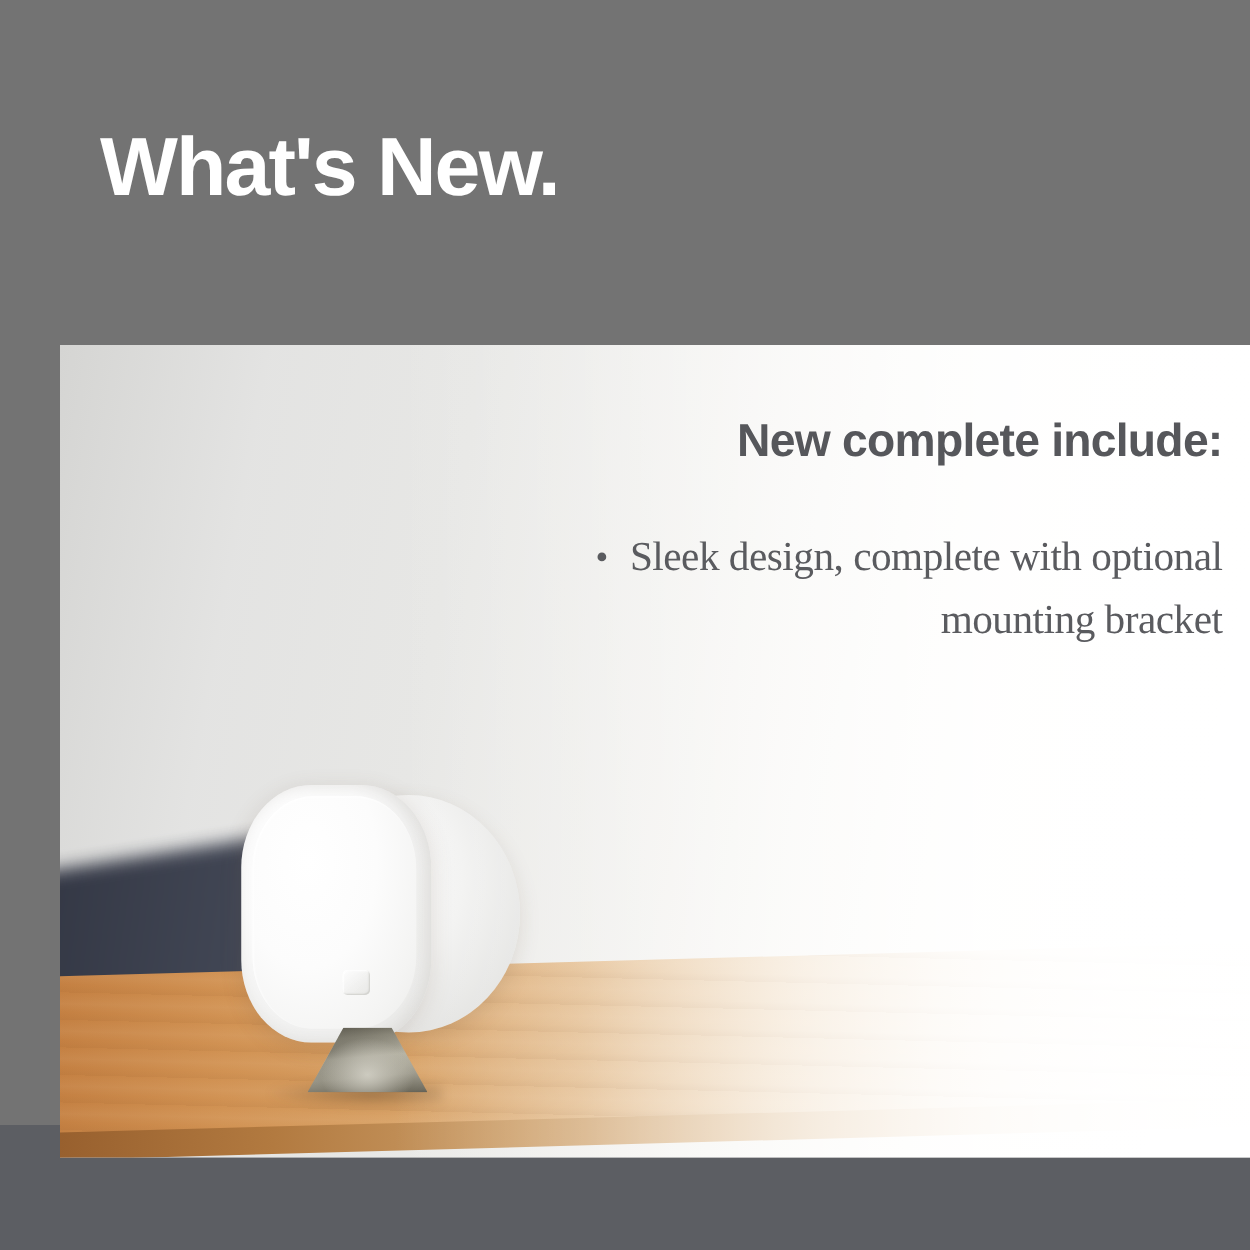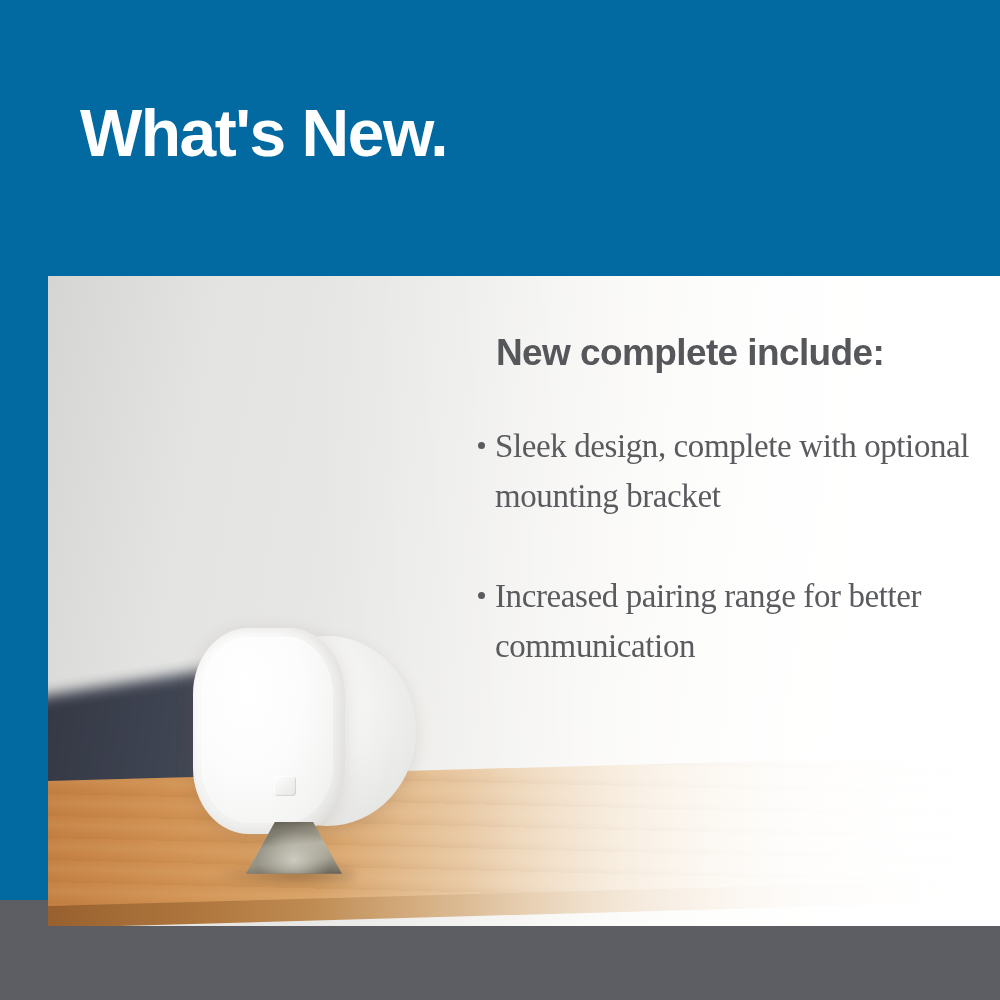--- a/index.html
+++ b/index.html
@@ -10,21 +10,22 @@
     width: 1000px;
     height: 1000px;
     overflow: hidden;
     font-family: "Liberation Sans", sans-serif;
     background: #5c5e63;
   }
   #stage {
     position: relative;
     width: 1000px;
     height: 900px;
-    background: #0369a1;
+    background: #737373;
+    text-align: right;
   }
 
   
   #page-title {
     position: absolute;
     left: 80px;
     top: 97px;
     font-size: 66px;
     line-height: 72px;
     font-weight: bold;
@@ -289,21 +290,17 @@
     <div class="highlight-wash"></div>
 
     <div id="features">
       <div id="features-heading">New complete include:</div>
 
       <div class="feature-item">
         <span class="feature-bullet"></span>
         <span>Sleek design, complete with optional mounting bracket</span>
       </div>
 
-      <div class="feature-item">
-        <span class="feature-bullet"></span>
-        <span>Increased pairing range for better communication</span>
-      </div>
 
     </div>
 
   </div>
 </div>
 
 </body></html>

